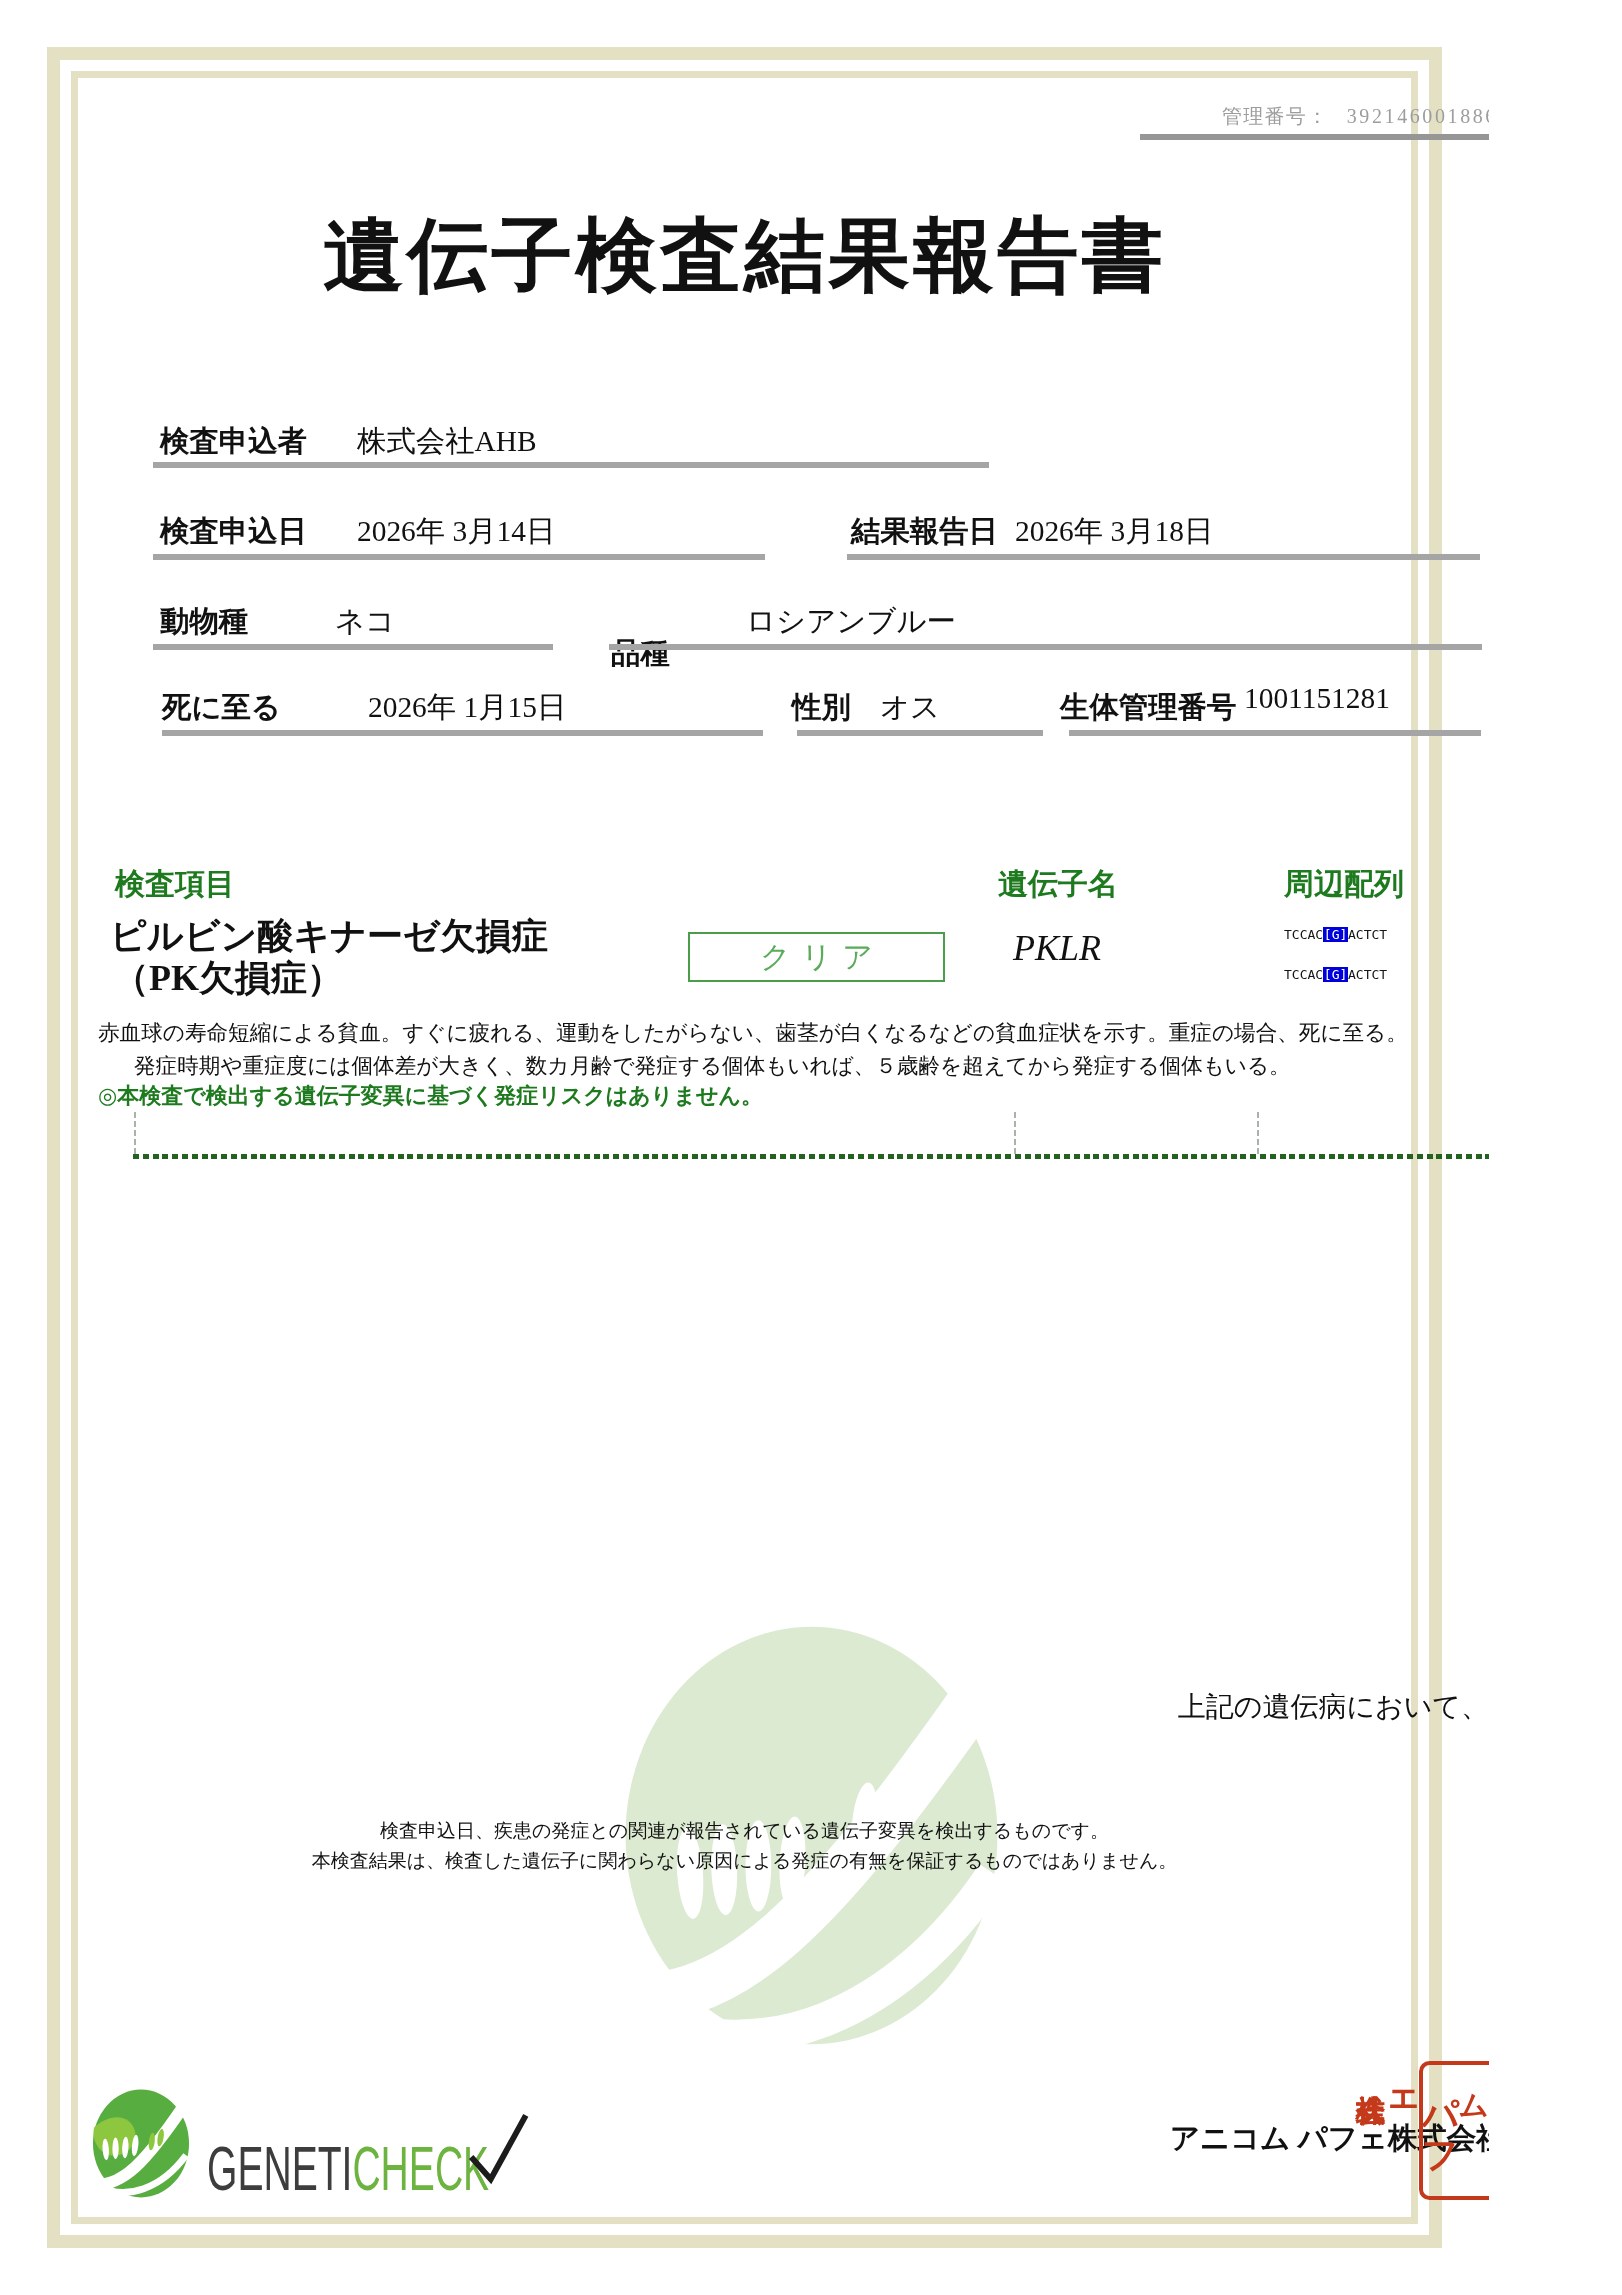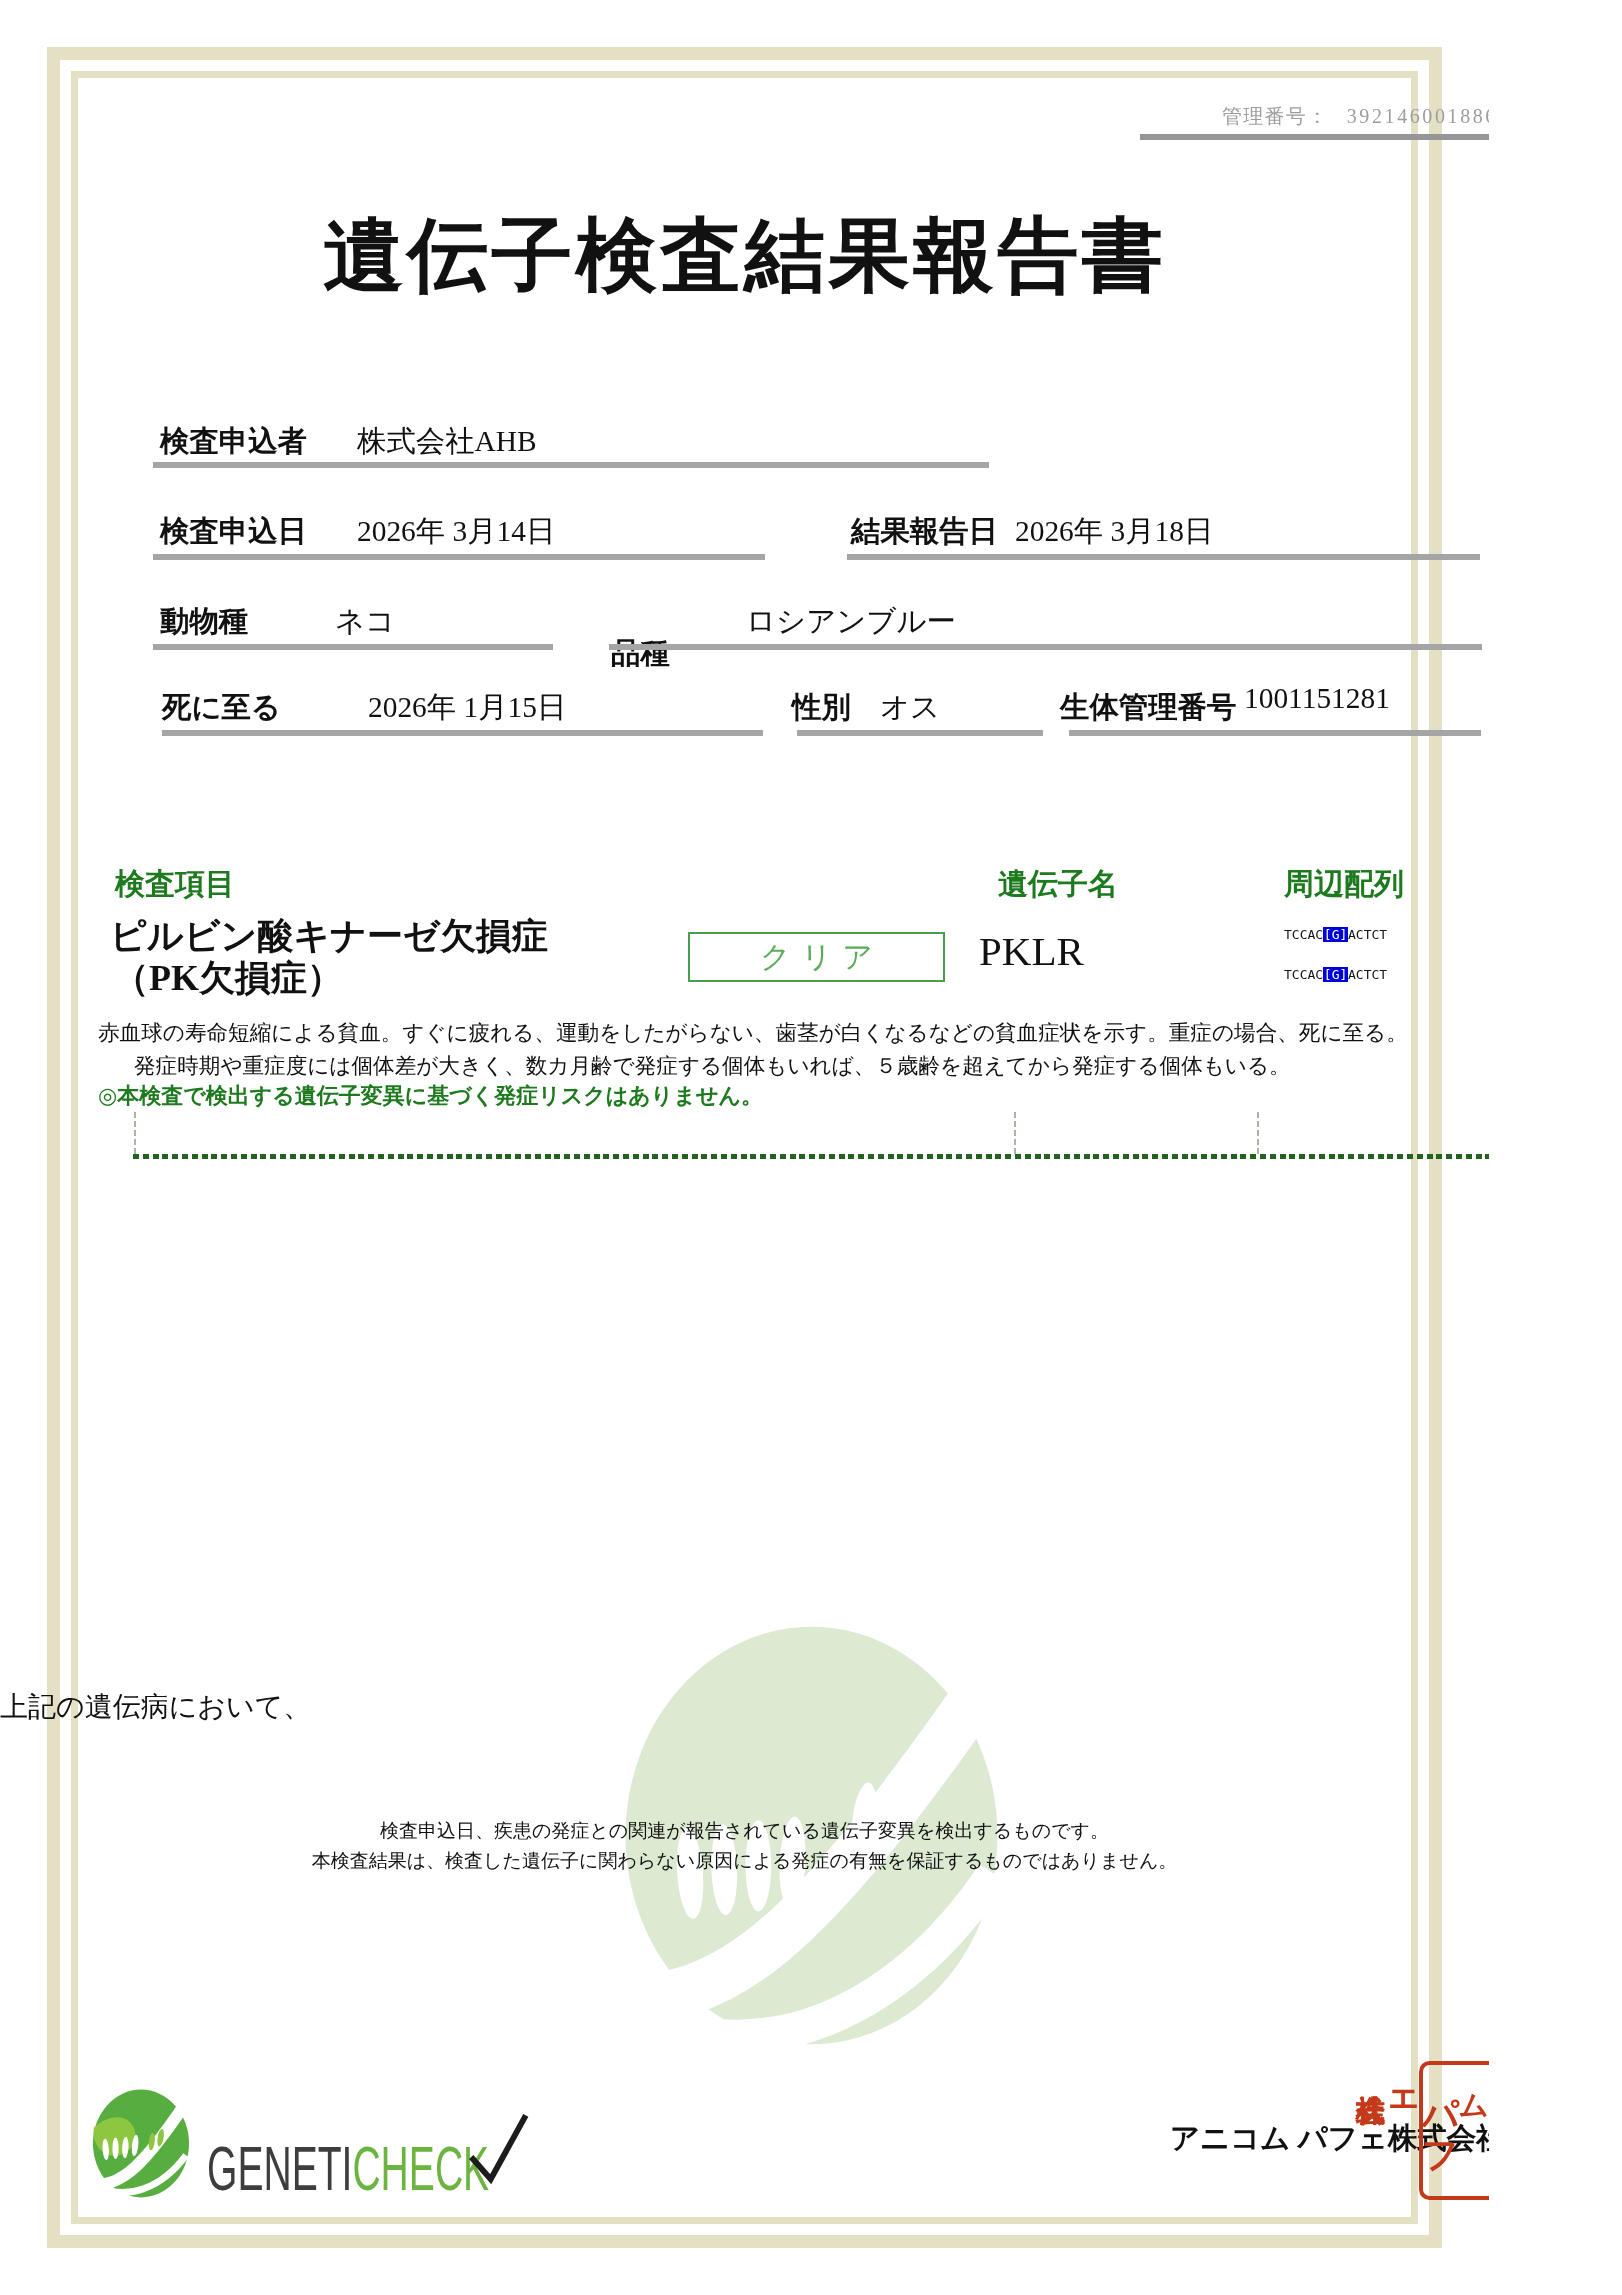--- a/index.html
+++ b/index.html
@@ -41,38 +41,38 @@
   
   .green-h{position:absolute;color:#1e7a1e;font-weight:bold;font-size:30px;white-space:nowrap;}
   .item-header{top:864px;left:115px;}
   .gene-header{top:864px;left:998px;}
   .seq-header{top:864px;left:1284px;}
   .disease-l1{position:absolute;top:912px;left:110px;font-size:36px;font-weight:bold;white-space:nowrap;}
   .disease-l2{position:absolute;top:954px;left:113px;font-size:36px;font-weight:bold;white-space:nowrap;}
   .status-box{position:absolute;top:932px;left:688px;width:257px;height:50px;border:2.6px solid #4a9e4a;
               box-sizing:border-box;display:flex;align-items:center;justify-content:center;}
   .status-box span{color:#5aab5a;font-size:30px;letter-spacing:10.5px;padding-left:10.5px;white-space:nowrap;}
-  .gene-name{position:absolute;top:927px;left:979px;font-size:41px;white-space:nowrap;}
+  .gene-name{position:absolute;top:927px;left:1013px;font-size:36px;white-space:nowrap;font-style:italic;}
   .seq{position:absolute;left:1284px;font-family:"DejaVu Sans Mono",monospace;font-size:13px;
        font-weight:normal;color:#151515;white-space:nowrap;letter-spacing:0;}
   .seq-1{top:927px;}  .seq-2{top:967px;}
   .seq .var{background:#0000dd;color:#ffffff;padding:0 0.7px;}
   .desc{position:absolute;left:98px;width:1361px;font-size:21.6px;white-space:nowrap;}
   .desc-l1{top:1018px;}  .desc-l2{top:1051px;margin-left:36px;}
   .note-green{position:absolute;top:1081px;left:98px;font-size:22px;font-weight:bold;color:#1e7a1e;white-space:nowrap;}
   
   .dash-v{position:absolute;top:1112px;height:42px;width:0;border-left:2px dashed #a9b4a9;}
   .dash-v1{left:134px;} .dash-v2{left:1014px;} .dash-v3{left:1257px;} .dash-v4{left:1498px;}
   .dot-line{position:absolute;top:1154px;left:133px;width:1366px;height:4.6px;
             background:repeating-linear-gradient(90deg,#23621f 0 5.9px,transparent 5.9px 9.8px);}
   
   .watermark{position:absolute;top:1623px;left:602px;width:419px;height:425px;z-index:0;}
   
   .sans{font-family:"Liberation Sans","DejaVu Sans",sans-serif;}
-  .summary-l1{position:absolute;top:1688px;left:0;width:100%;text-align:left;font-size:28px;z-index:2;white-space:nowrap;}
+  .summary-l1{position:absolute;top:1688px;left:0;width:100%;text-align:right;font-size:28px;z-index:2;white-space:nowrap;}
   .summary-l2{position:absolute;top:1735px;left:0;width:100%;text-align:center;font-size:28px;z-index:2;white-space:nowrap;}
   .disc-l1{position:absolute;top:1818px;left:0;width:100%;text-align:center;font-size:19px;z-index:2;white-space:nowrap;}
   .disc-l2{position:absolute;top:1848px;left:0;width:100%;text-align:center;font-size:19px;z-index:2;white-space:nowrap;}
   
   .logo-mark{position:absolute;top:2087px;left:92px;width:98px;height:113px;}
   .logo-text{position:absolute;top:2137px;left:207px;font-size:63px;line-height:63px;
              transform:scaleX(0.62);transform-origin:left center;white-space:nowrap;z-index:2;}
   .logo-text .t1{color:#3d3d3d;}
   .logo-text .t2{color:#6cb33f;}
   .logo-check{position:absolute;top:2110px;left:466px;width:65px;height:81px;z-index:3;}

